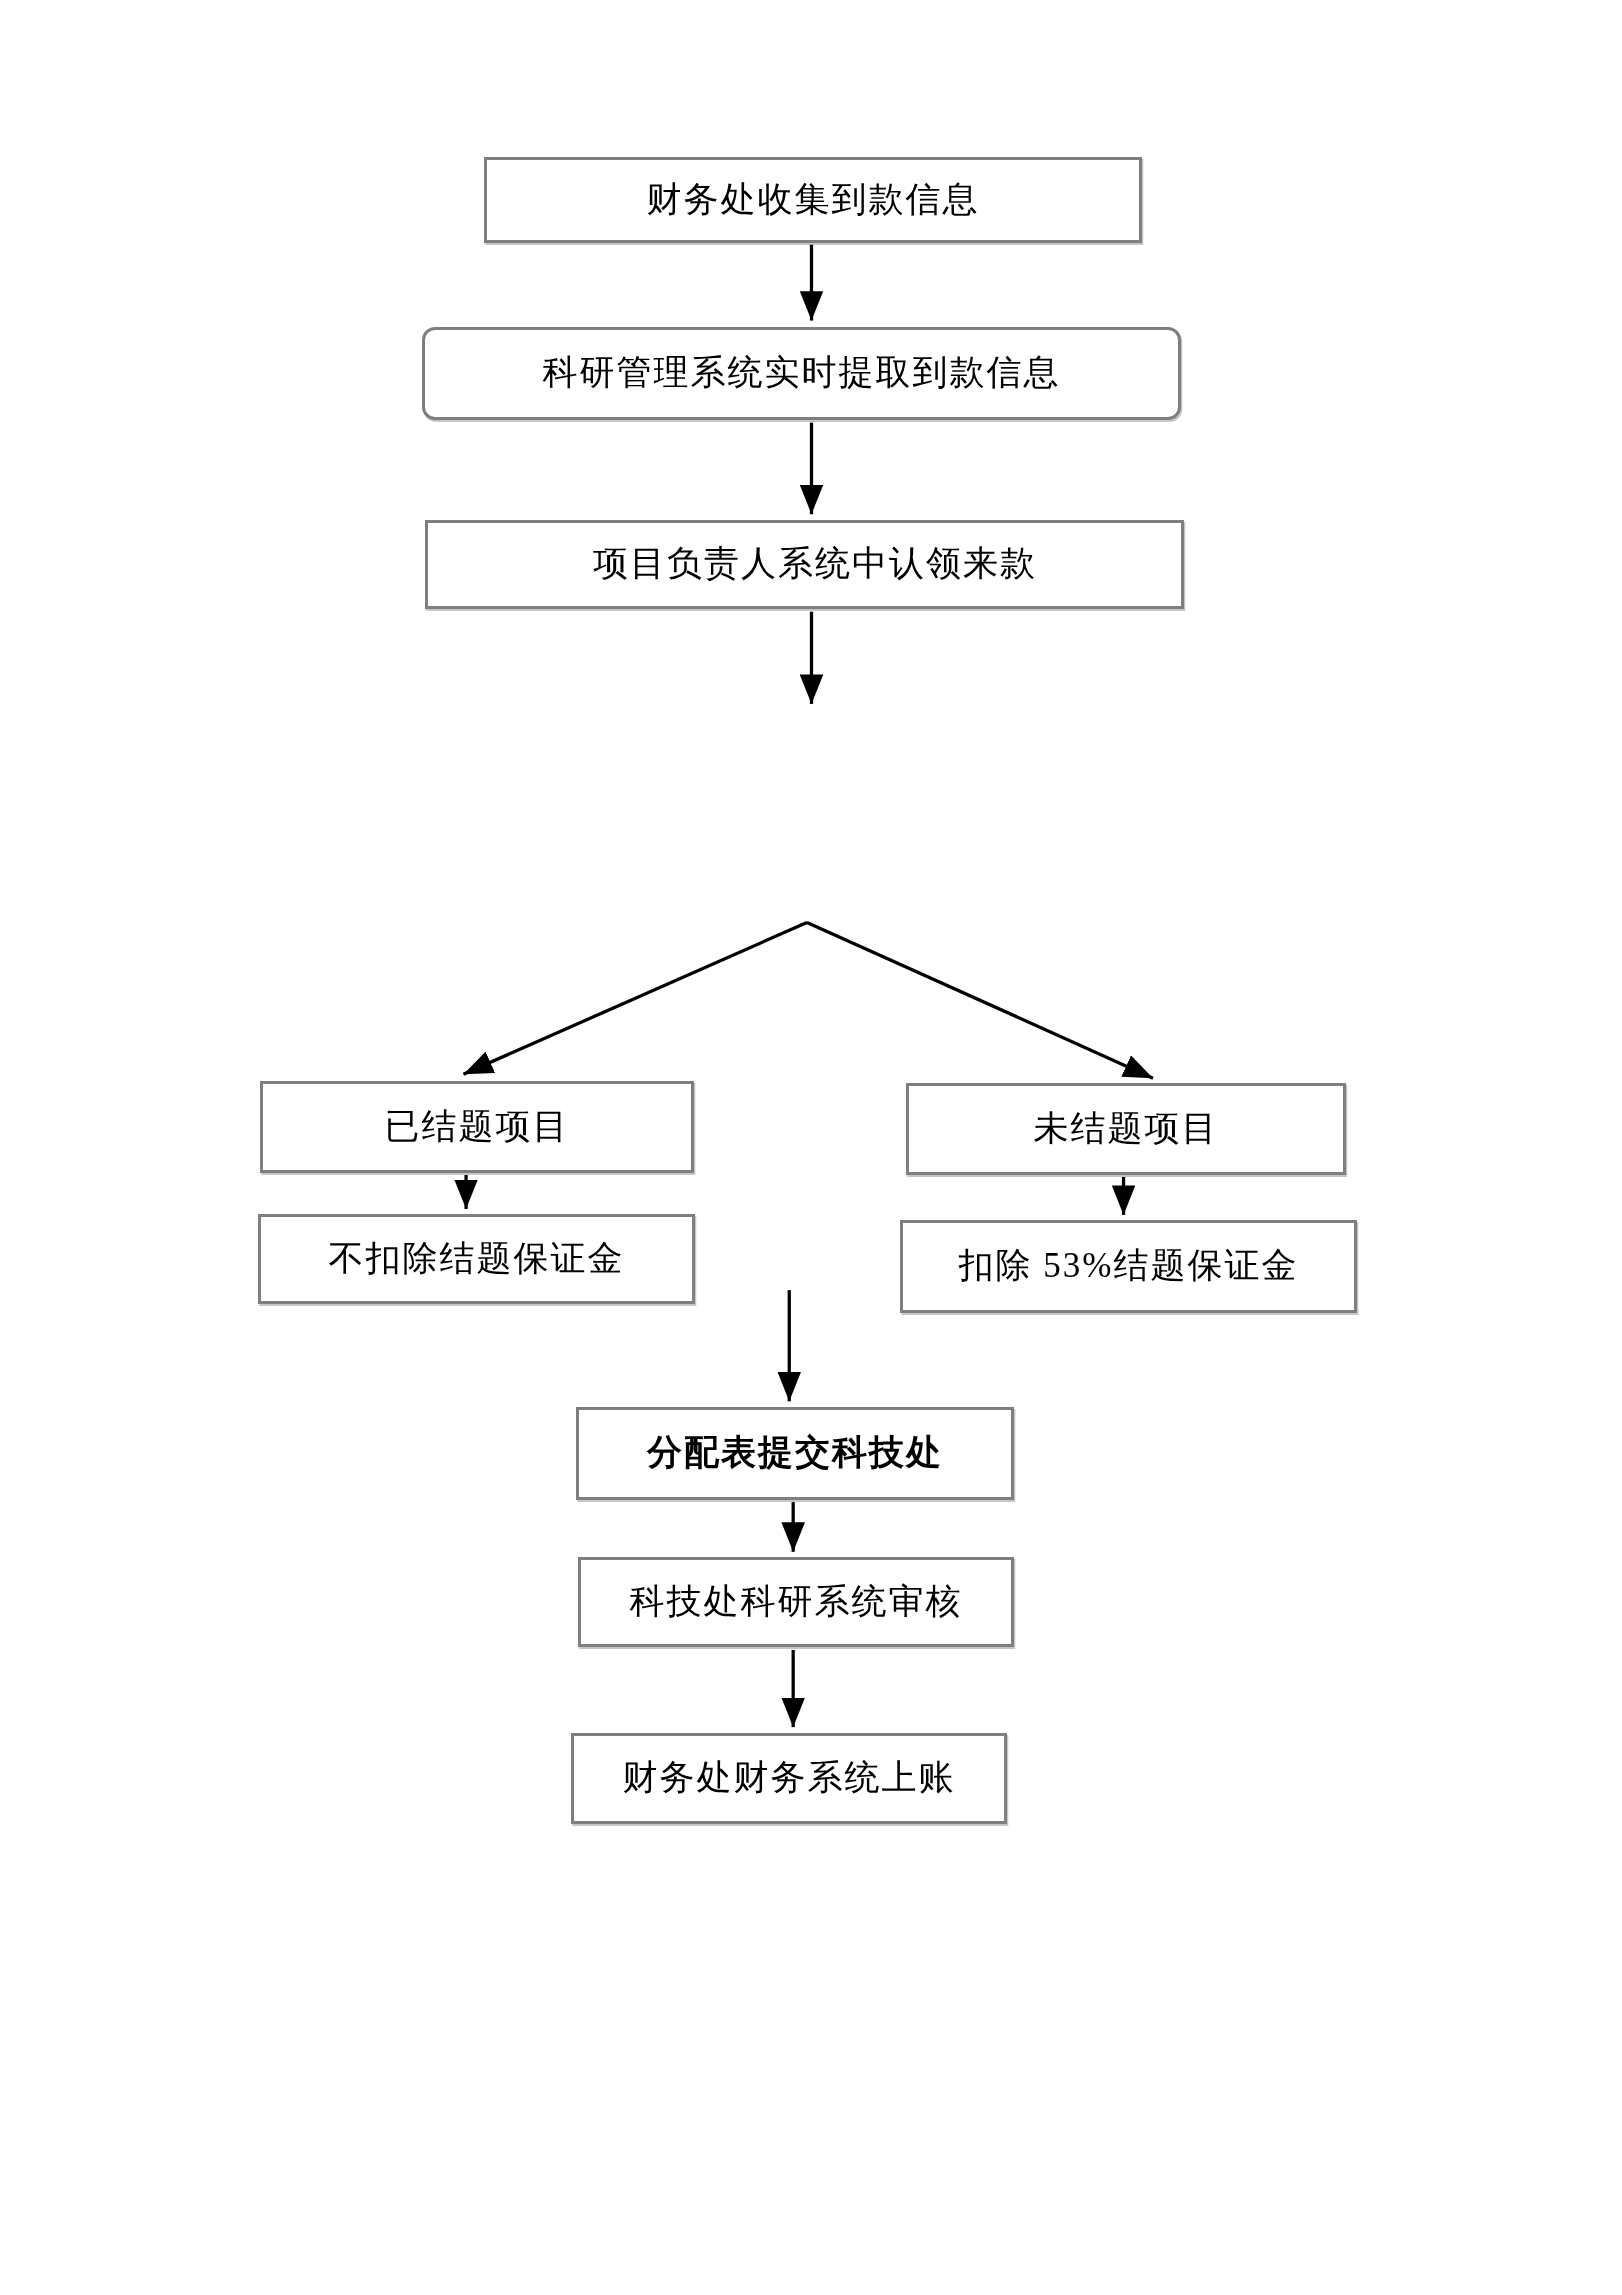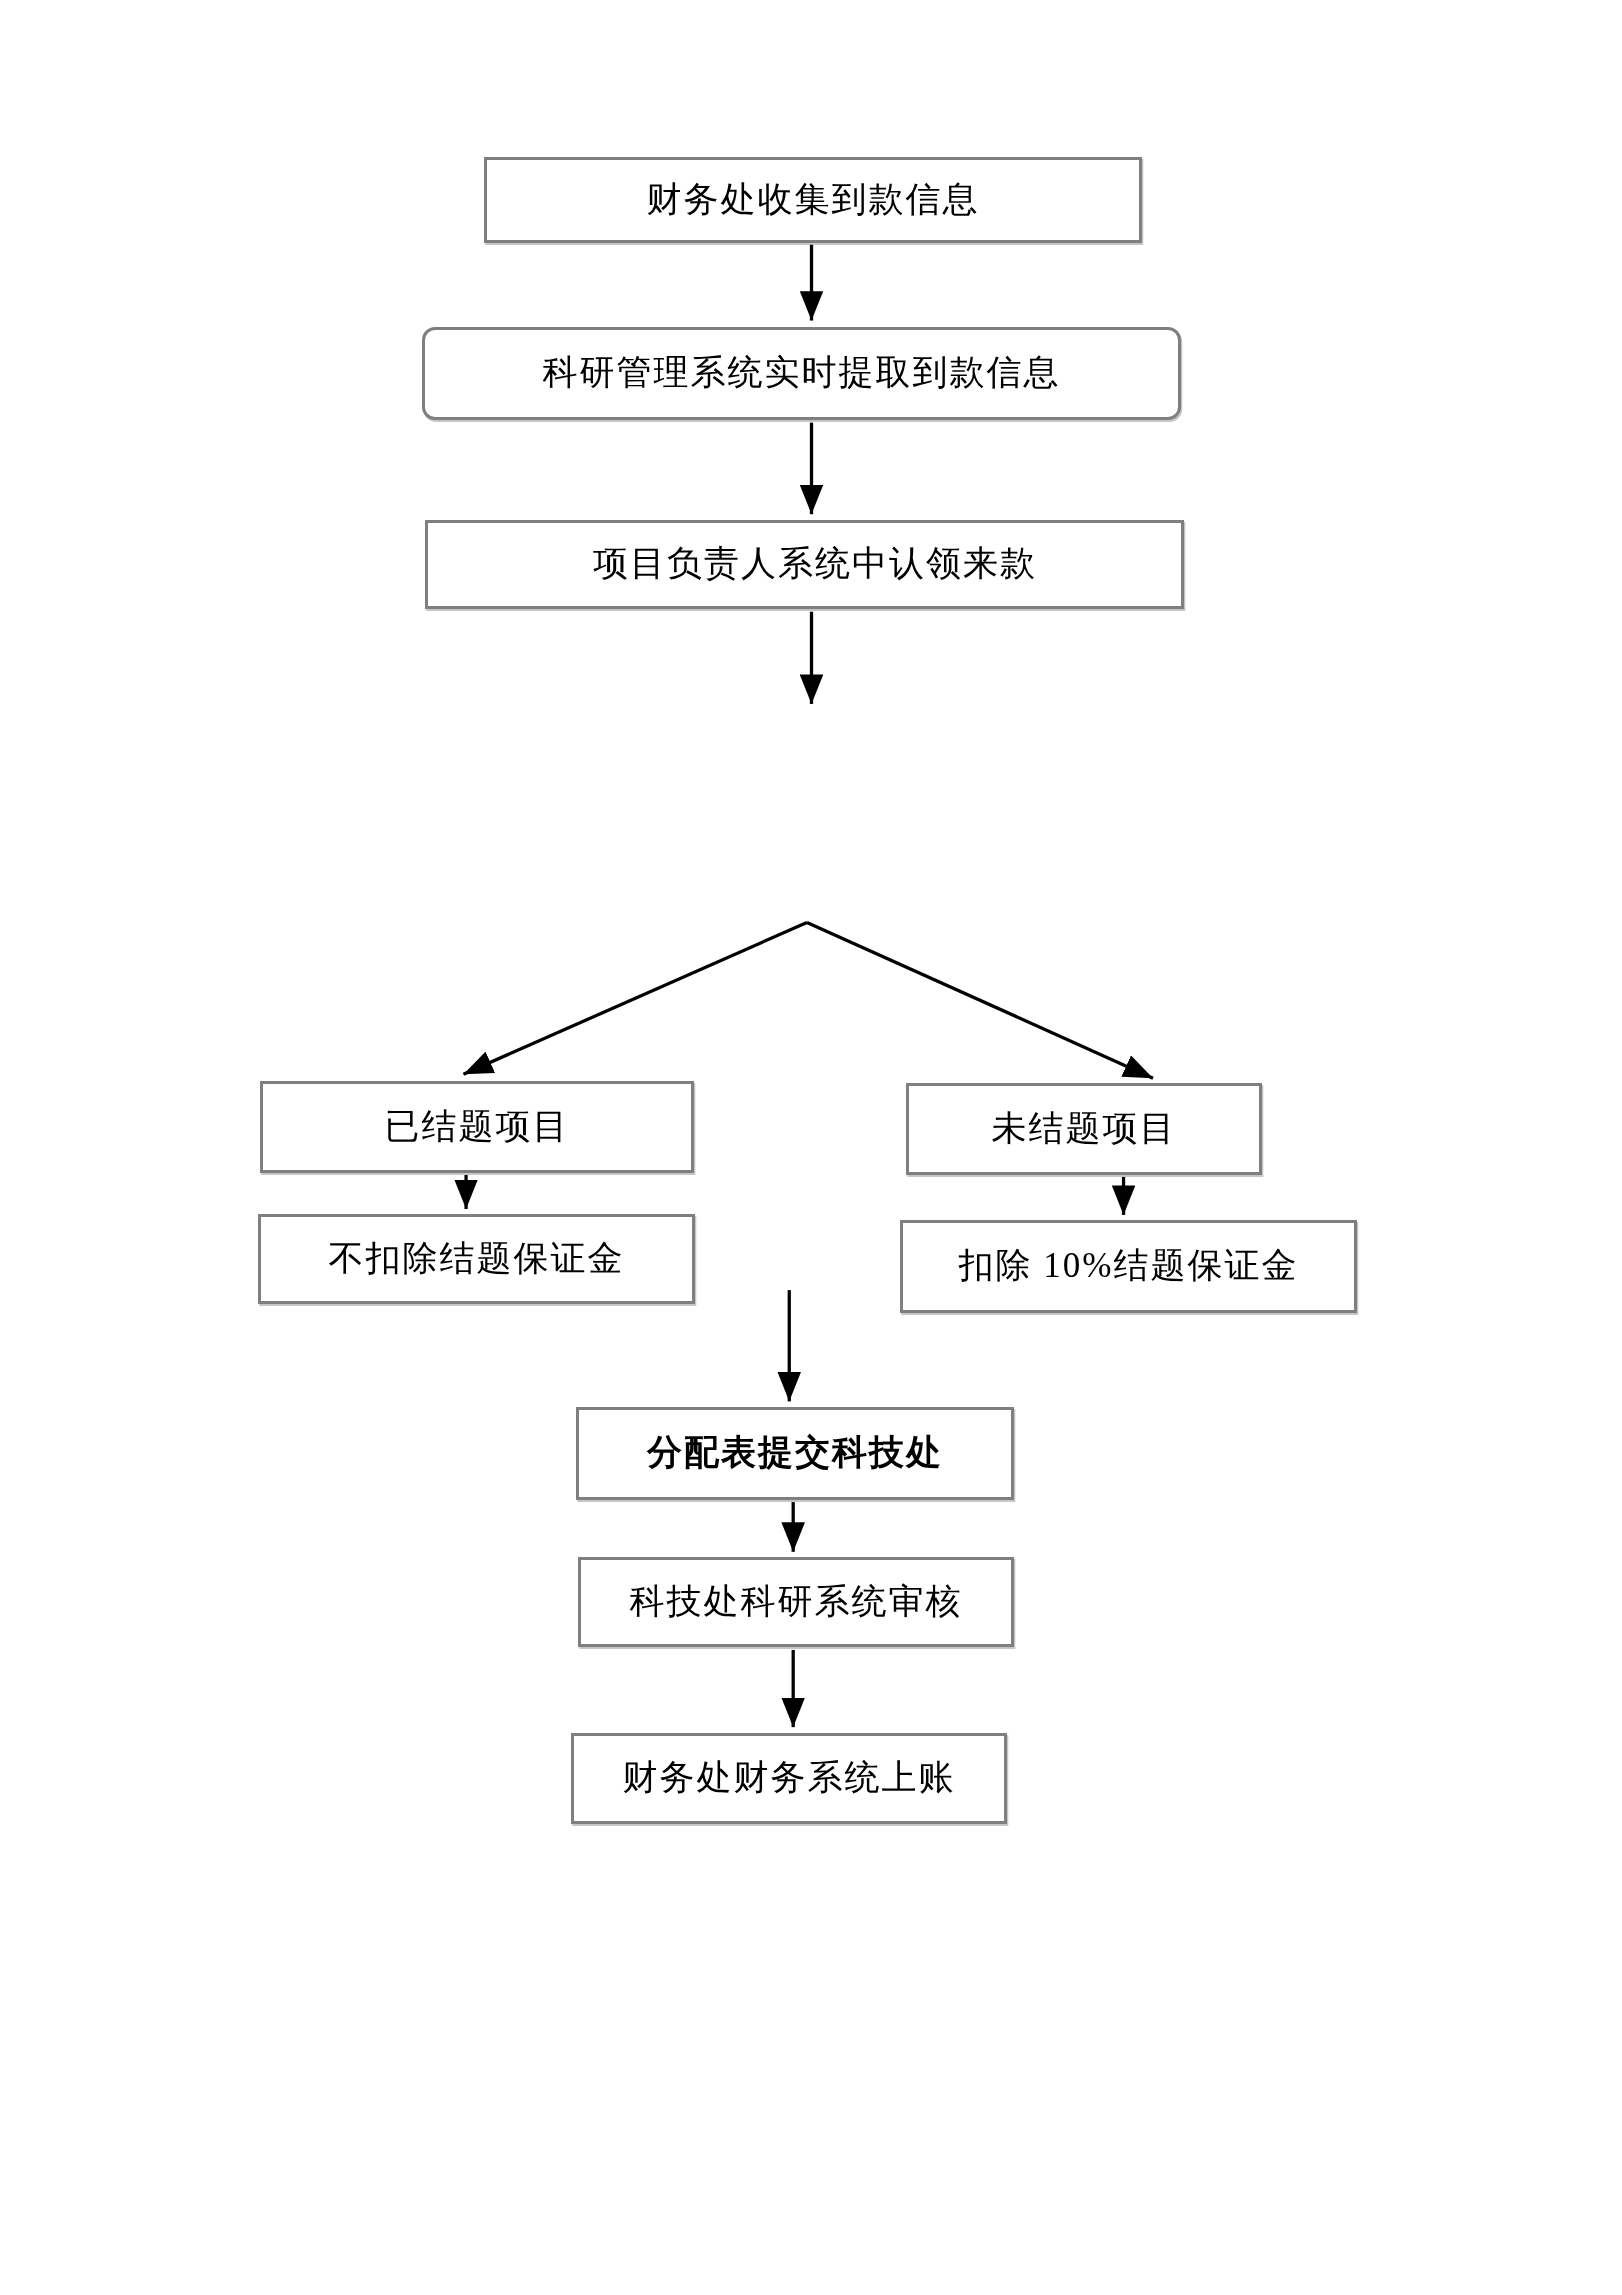--- a/index.html
+++ b/index.html
@@ -35,21 +35,21 @@
     flex-direction: column;
     gap: 41px;
   }
   
   #n-collect   { left: 484px;  top: 157px;  width: 658px; height: 86px; }
   #n-extract   { left: 422px;  top: 327px;  width: 759px; height: 93px; border-radius: 13px; }
   #n-claim     { left: 425px;  top: 520px;  width: 759px; height: 89px; padding-left: 21px; }
   #n-fill      { left: 335px;  top: 710px; width: 941px; height: 211px; }
   #n-finished  { left: 260px;  top: 1081px; width: 434px;  height: 92px; }
   #n-nodeduct  { left: 258px;  top: 1214px; width: 437px;  height: 90px; }
-  #n-unfinished{ left: 906px; top: 1083px; width: 356px;  height: 92px; }
+  #n-unfinished{ left: 906px; top: 1083px; width: 440px;  height: 92px; }
   #n-deduct    { left: 900px; top: 1220px; width: 457px;  height: 93px; }
   #n-submit    { left: 576px;  top: 1407px; width: 438px;  height: 93px; font-weight: bold; }
   #n-review    { left: 578px;  top: 1557px; width: 436px;  height: 90px; }
   #n-post      { left: 571px;  top: 1733px; width: 436px;  height: 91px; }
   .edge { stroke: #000000; stroke-width: 5; fill: none; }
 </style>
 </head>
 <body>
 
 <div id="page">
@@ -91,21 +91,21 @@
 
   <div class="box" id="n-nodeduct">
     <span>不扣除结题保证金</span>
   </div>
 
   <div class="box" id="n-unfinished">
     <span>未结题项目</span>
   </div>
 
   <div class="box" id="n-deduct">
-    <span>扣除 10%结题保证金</span>
+    <span>扣除 53%结题保证金</span>
   </div>
 
   <div class="box" id="n-submit">
     <span>分配表提交科技处</span>
   </div>
 
   <div class="box" id="n-review">
     <span>科技处科研系统审核</span>
   </div>
 

